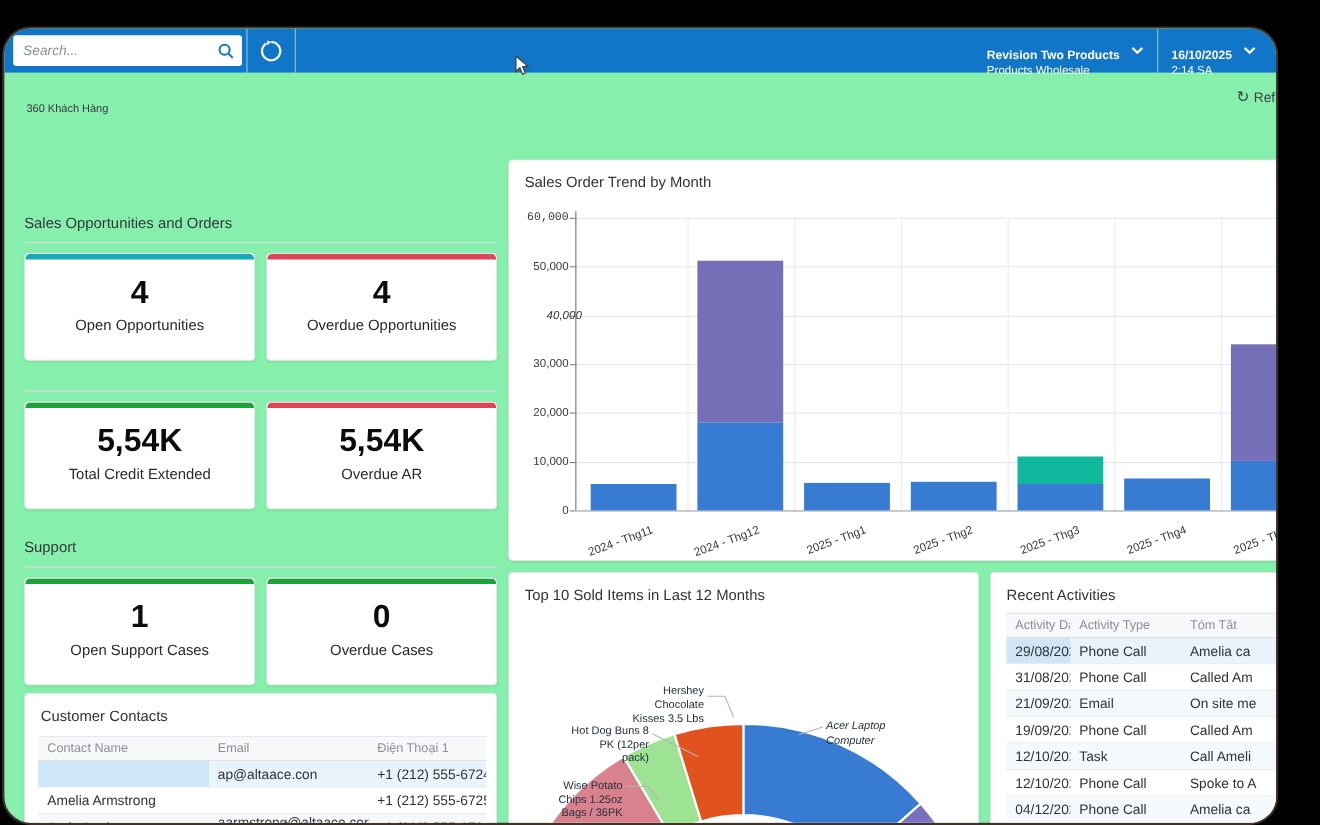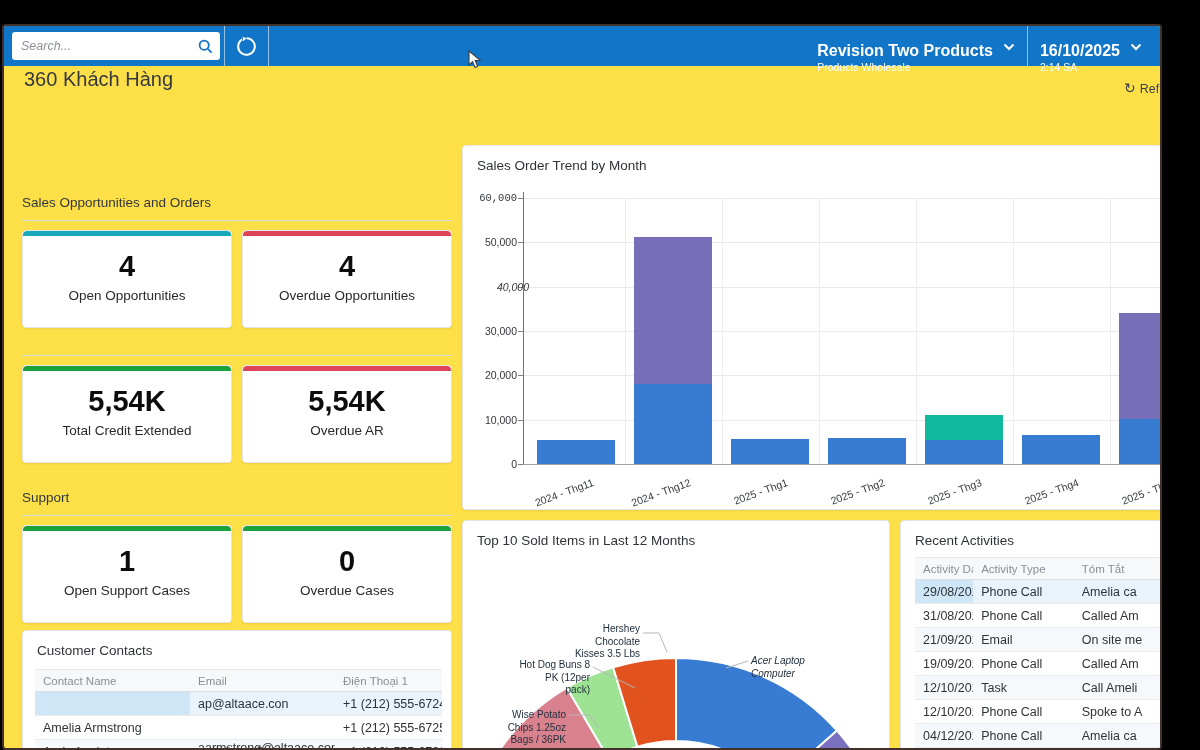--- a/index.html
+++ b/index.html
@@ -1,39 +1,39 @@
 <!DOCTYPE html>
 <html><head>
 <meta charset="utf-8">
 <style>
   * { margin:0; padding:0; box-sizing:border-box; }
   html,body { width:1200px; height:750px; background:#000; overflow:hidden;
               font-family:"Liberation Sans", sans-serif; }
   .window { position:absolute; left:2px; top:24px; width:1160px; height:726px;
-            background:#fde047; border-radius:4px; overflow:hidden;
+            background:#86efac; border-radius:26px; overflow:hidden;
             border:2px solid #42302a; }
   
   .topbar { position:absolute; left:0; top:0; width:100%; height:40px; background:#1276c8; }
   .search-wrap { position:absolute; left:8px; top:6px; width:208px; height:28px;
                  background:#fff; border-radius:3px; display:flex; align-items:center; }
   .search-input { flex:1; border:none; outline:none; height:100%; padding:0 4px 0 9px;
                   font-size:12.5px; font-style:italic; color:#555; background:transparent;
                   font-family:"Liberation Sans", sans-serif; }
   .search-input::placeholder { color:#8b9096; font-style:italic; }
   .tb-sep { position:absolute; top:0; width:1px; height:40px; background:rgba(255,255,255,.55); }
   .tb-btn { position:absolute; top:0; height:40px; display:flex; align-items:center;
             justify-content:center; cursor:pointer; }
   .tb-right { position:absolute; right:6px; top:0; height:40px; display:flex; align-items:center; }
   .tb-block { display:flex; align-items:center; height:40px; padding:0 12px; color:#fff; cursor:pointer; }
   .tb-2line { display:flex; flex-direction:column; justify-content:center; line-height:1.25; }
-  .tb-line1 { font-size:16px; font-weight:bold;margin-top:24px; }
+  .tb-line1 { font-size:11px; font-weight:bold;margin-top:24px; }
   .tb-line2 { font-size:10.5px; }
   .chev { margin-left:10px; }
   
-  .page-title { position:absolute; left:20px; top:42px; font-size:20px; color:#35393e;text-align:right; }
+  .page-title { position:absolute; left:20px; top:68px; font-size:10px; color:#35393e;text-align:right; }
   .refresh-link { position:absolute; left:1120px; top:54px; width:80px; font-size:12.5px;
                   color:#3c4046; white-space:nowrap; cursor:pointer; }
   .refresh-link .gly { font-size:14px; margin-right:4px; }
   .chip-row { position:absolute; left:20px; top:92px; display:flex; align-items:center; }
   .chip { background:#dfe9f4; border-radius:3px; height:23px; display:flex; align-items:center;
           padding:0 8px; font-size:11.5px; color:#3c4248; cursor:pointer; }
   .chip-x { margin-left:10px; color:#8a9097; font-size:13px; cursor:pointer; }
   .more-dots { margin-left:16px; color:#6b7075; font-size:13px; letter-spacing:2px;
                font-weight:bold; cursor:pointer; }
   

